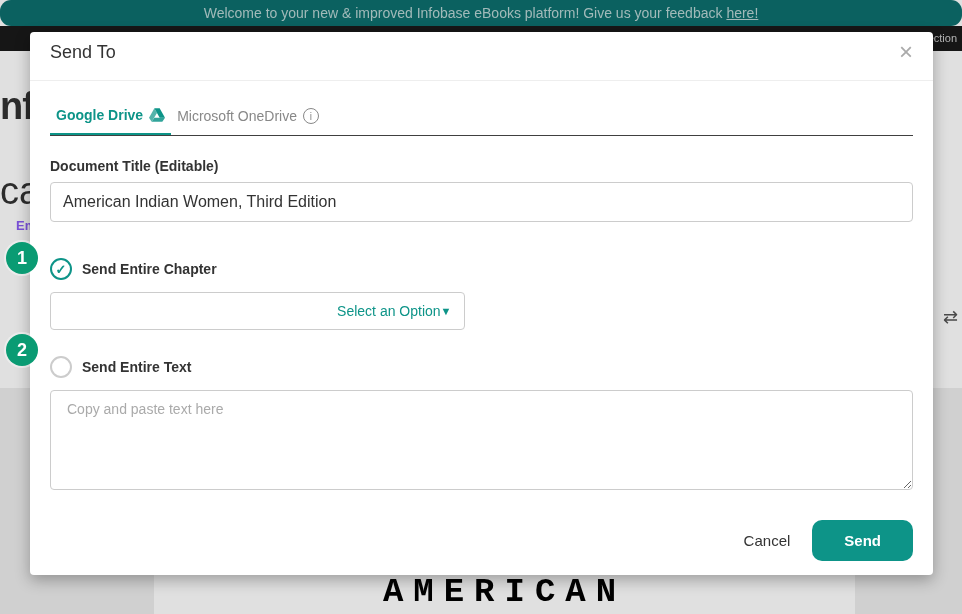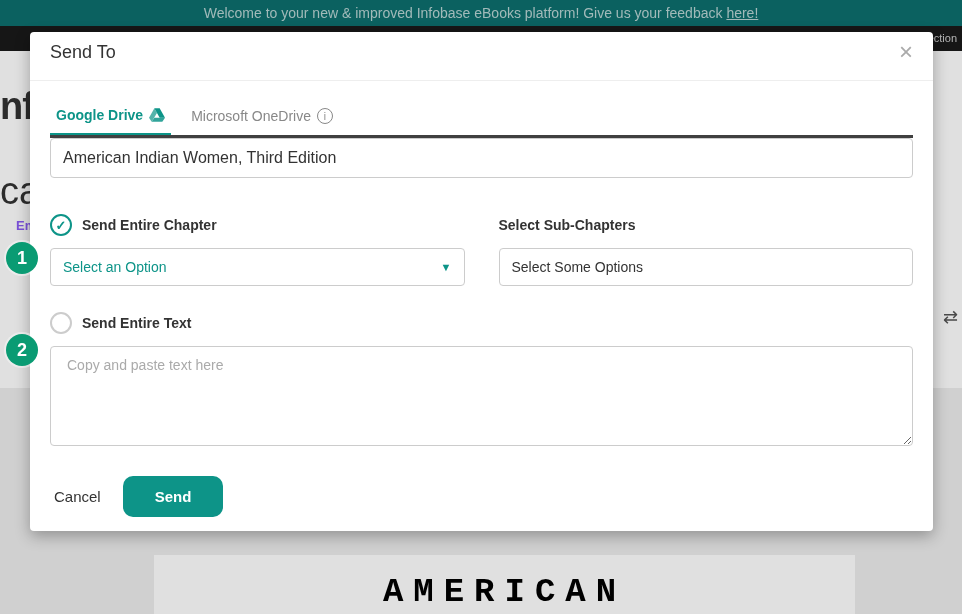--- a/index.html
+++ b/index.html
@@ -15,20 +15,21 @@
       position: relative;
       background: #fff;
     }
     .banner {
       background: #0d6f6e;
       color: #b8d4d3;
       text-align: center;
       padding: 5px 15px;
       font-size: 14px;
       width: 100%;
+      border-radius: 11px;
     }
     .banner a {
       color: #b8d4d3;
       text-decoration: underline;
     }
     .dark-bar {
       background: #1a1a1a;
       height: 25px;
       width: 100%;
       text-align: right;
@@ -126,23 +127,22 @@
       font-size: 24px;
       color: #aaa;
       cursor: pointer;
       line-height: 1;
     }
     .modal-body {
       padding: 0 20px 14px 20px;
     }
     .tabs {
       display: flex;
-      border-bottom: 3px solid #404040;
+      border-bottom: 1px solid #404040;
       margin-top: 18px;
-      gap: 14px;
     }
     .tab {
       padding: 8px 6px 10px 6px;
       font-size: 14px;
       cursor: pointer;
       display: flex;
       align-items: center;
       gap: 6px;
     }
     .tab.active {
@@ -224,21 +224,21 @@
       border-color: #ccc;
     }
     .select-box {
       width: 100%;
       padding: 10px 12px;
       border: 1px solid #ccc;
       border-radius: 4px;
       font-size: 14px;
       background: #fff;
       display: flex;
-      justify-content: space-between;
+      justify-content: flex-end;
       align-items: center;
       cursor: pointer;
     }
     .select-box.accent {
       color: #0d9488;
     }
     .select-box.plain {
       color: #333;
     }
     .caret {
@@ -263,20 +263,21 @@
       font-size: 14px;
       font-family: inherit;
       resize: vertical;
       color: #333;
     }
     .textarea::placeholder {
       color: #aaa;
     }
     .modal-footer {
       display: flex;
+      justify-content: flex-end;
       align-items: center;
       gap: 18px;
       margin-top: 26px;
     }
     .btn-cancel {
       font-size: 15px;
       color: #333;
       cursor: pointer;
       padding: 8px 4px;
     }
@@ -351,38 +352,35 @@
           <path d="M8 0 L0 14 L4 20 L12 7 Z" fill="#0d9488" opacity="0.7"></path>
           <path d="M4 20 L20 20 L24 14 L8 14 Z" fill="#0d9488" opacity="0.85"></path>
         </svg>
       </div>
       <div class="tab inactive">
         <span>Microsoft OneDrive</span>
         <span class="onedrive-icon">i</span>
       </div>
     </div>
 
+    <div class="field-label">Document Title (Editable)</div>
     <input class="text-input" type="text" value="American Indian Women, Third Edition" style="">
 
     <div class="option-row">
       <div class="option-col">
         <div class="radio-label">
           <span class="radio-circle checked"></span>
           <span>Send Entire Chapter</span>
         </div>
         <div class="select-box accent">
           <span>Select an Option</span>
           <span class="caret">▼</span>
         </div>
       </div>
       <div class="option-col">
-        <div class="sub-label">Select Sub-Chapters</div>
-        <div class="select-box plain">
-          <span>Select Some Options</span>
-        </div>
       </div>
     </div>
 
     <div style="margin-top:26px;">
       <div class="radio-label">
         <span class="radio-circle unchecked"></span>
         <span>Send Entire Text</span>
       </div>
       <textarea class="textarea" placeholder="Copy and paste text here" style=""></textarea>
     </div>

